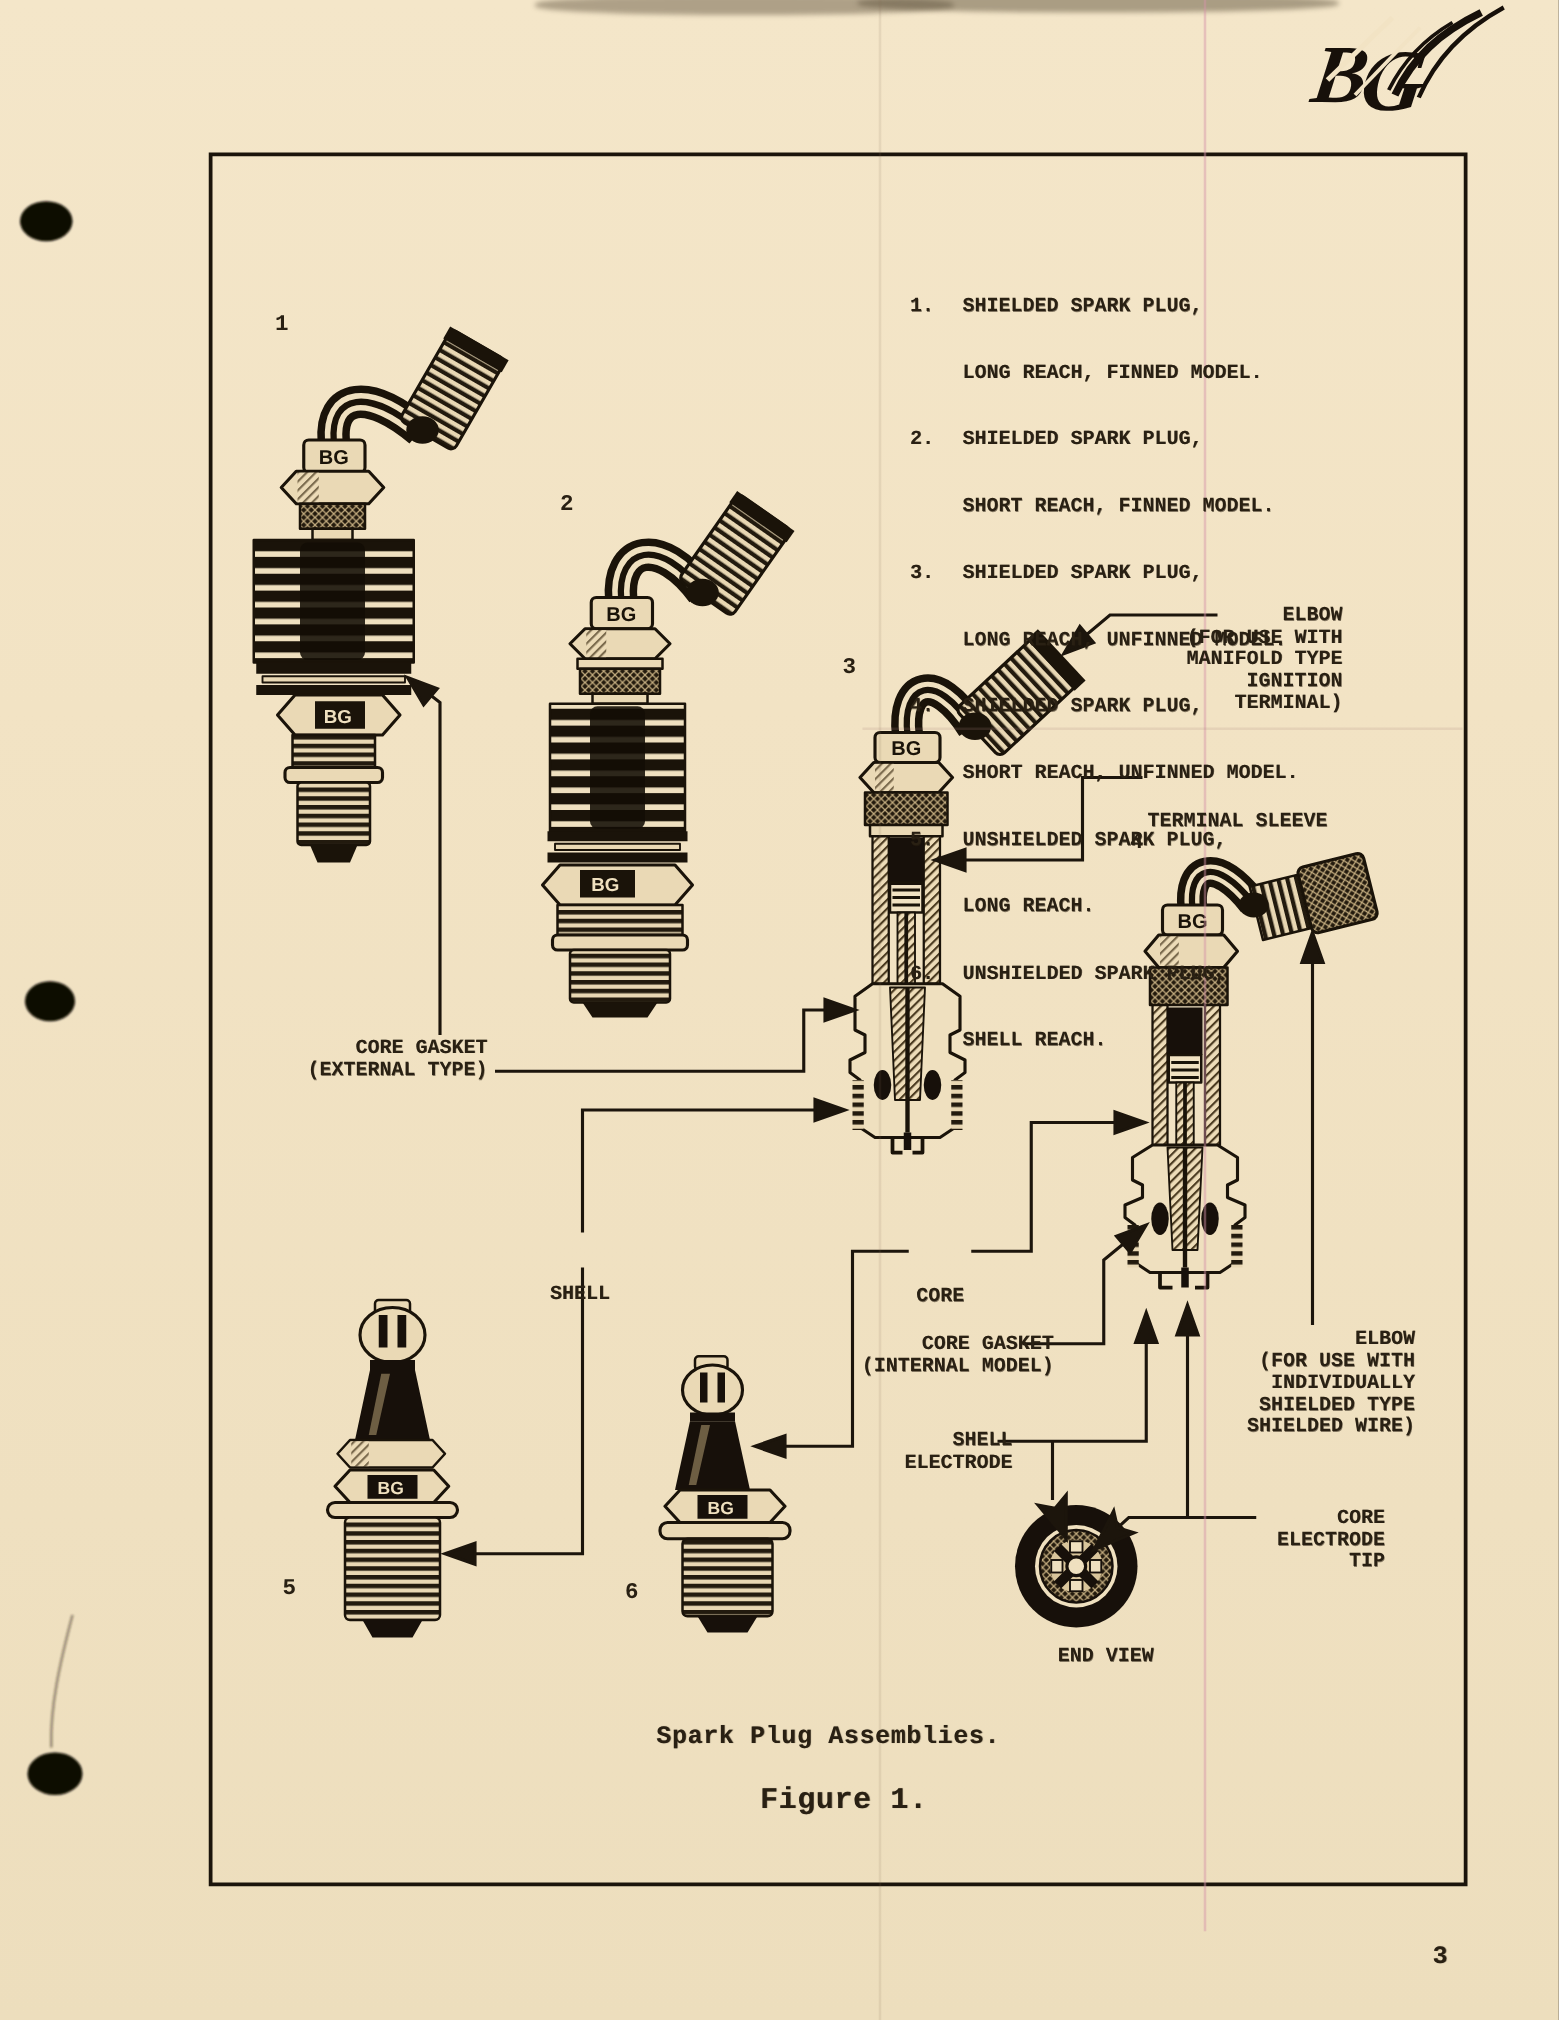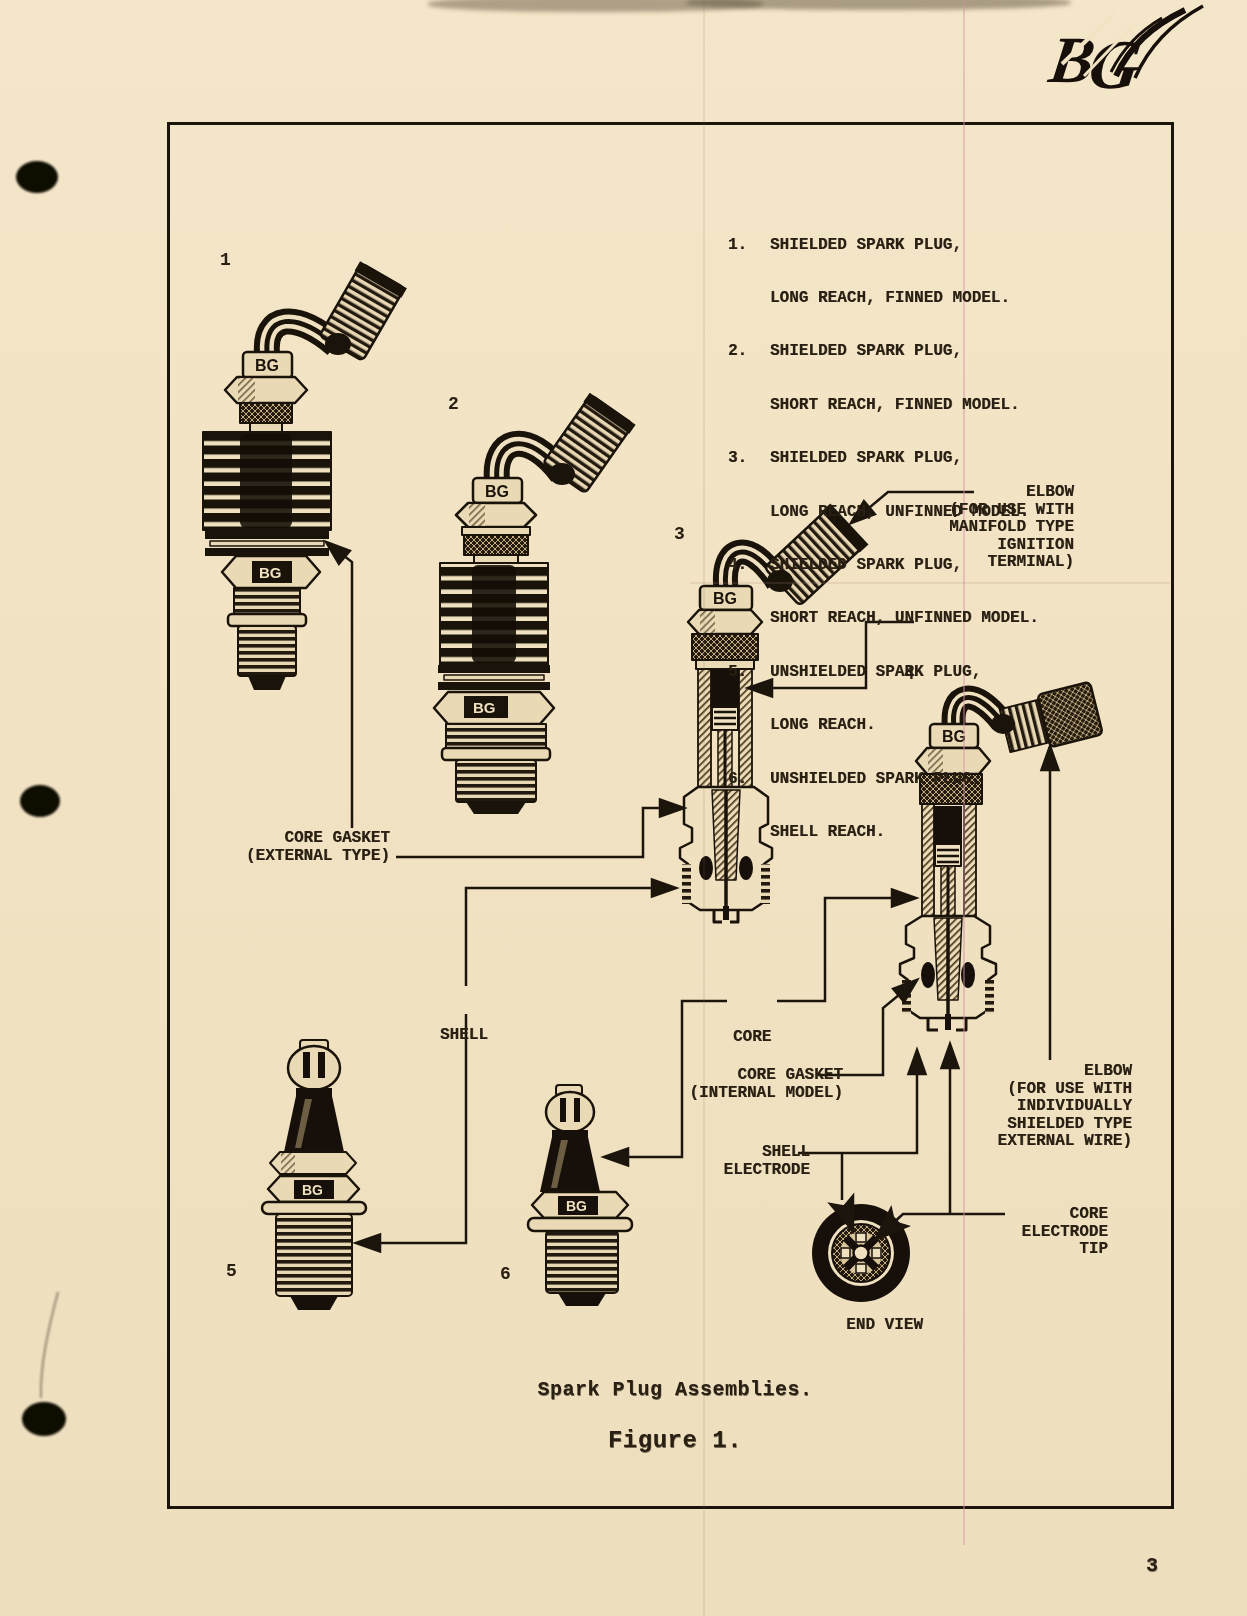--- a/index.html
+++ b/index.html
@@ -10,21 +10,21 @@
     color:#292013;
   }
   .art{position:absolute;left:0;top:0;width:1247px;height:1616px;}
   .frame{position:absolute;left:167px;top:122px;width:1001px;height:1381px;border:3px solid #1b140b;}
   .tw{position:absolute;font-weight:700;font-size:16px;line-height:17.8px;white-space:pre;
       text-shadow:0.4px 0.4px 0.5px rgba(40,30,16,0.55);}
   .ctr{text-align:right;white-space:normal;line-height:17.5px;}
   .legend{position:absolute;left:728px;top:201px;}
   .lg-row{display:flex;}
   .lg-num{width:42px;font-weight:700;}
-  .caption{position:absolute;left:525px;top:1378px;width:300px;text-align:center;
+  .caption{position:absolute;left:525px;top:1378px;width:300px;
            font-weight:700;font-size:20px;letter-spacing:.5px;
            text-shadow:0.5px 0.5px 0.6px rgba(40,30,16,0.6);}
   .figlabel{position:absolute;left:525px;top:1427px;width:300px;text-align:center;
             font-weight:700;font-size:24px;letter-spacing:.5px;
             text-shadow:0.5px 0.5px 0.6px rgba(40,30,16,0.6);}
   .pagenum{position:absolute;left:1146px;top:1554px;font-weight:700;font-size:20px;
            text-shadow:0.5px 0.5px 0.6px rgba(40,30,16,0.6);}
   .plugnum{position:absolute;font-weight:700;font-size:18px;}
   .smudge{position:absolute;filter:blur(2px);border-radius:45%;}
   .s1{left:428px;top:-4px;width:335px;height:16px;background:rgba(88,76,56,.45);}
@@ -344,20 +344,23 @@
   <div class="plugnum" style="left:226px;top:1261px;">5</div>
   <div class="plugnum" style="left:500px;top:1264px;">6</div>
 
   <div class="tw ctr" style="left:934px;top:484px;width:140px;">
     <div>ELBOW</div>
     <div>(FOR USE WITH</div>
     <div>MANIFOLD TYPE</div>
     <div>IGNITION</div>
     <div>TERMINAL)</div>
   </div>
+  <div class="tw" style="left:918px;top:613px;">
+    <div>TERMINAL SLEEVE</div>
+  </div>
   <div class="tw ctr" style="left:230px;top:830px;width:160px;">
     <div>CORE GASKET</div>
     <div>(EXTERNAL TYPE)</div>
   </div>
   <div class="tw" style="left:440px;top:991px;">
     <div>SHELL</div>
   </div>
   <div class="tw" style="left:733px;top:993px;">
     <div>CORE</div>
   </div>
@@ -367,21 +370,21 @@
   </div>
   <div class="tw ctr" style="left:690px;top:1144px;width:120px;">
     <div>SHELL</div>
     <div>ELECTRODE</div>
   </div>
   <div class="tw ctr" style="left:972px;top:1063px;width:160px;">
     <div>ELBOW</div>
     <div>(FOR USE WITH</div>
     <div>INDIVIDUALLY</div>
     <div>SHIELDED TYPE</div>
-    <div>EXTERNAL WIRE)</div>
+    <div>SHIELDED WIRE)</div>
   </div>
   <div class="tw ctr" style="left:986px;top:1206px;width:122px;">
     <div>CORE</div>
     <div>ELECTRODE</div>
     <div>TIP</div>
   </div>
   <div class="tw ctr" style="left:803px;top:1317px;width:120px;">
     <div>END VIEW</div>
   </div>
 

